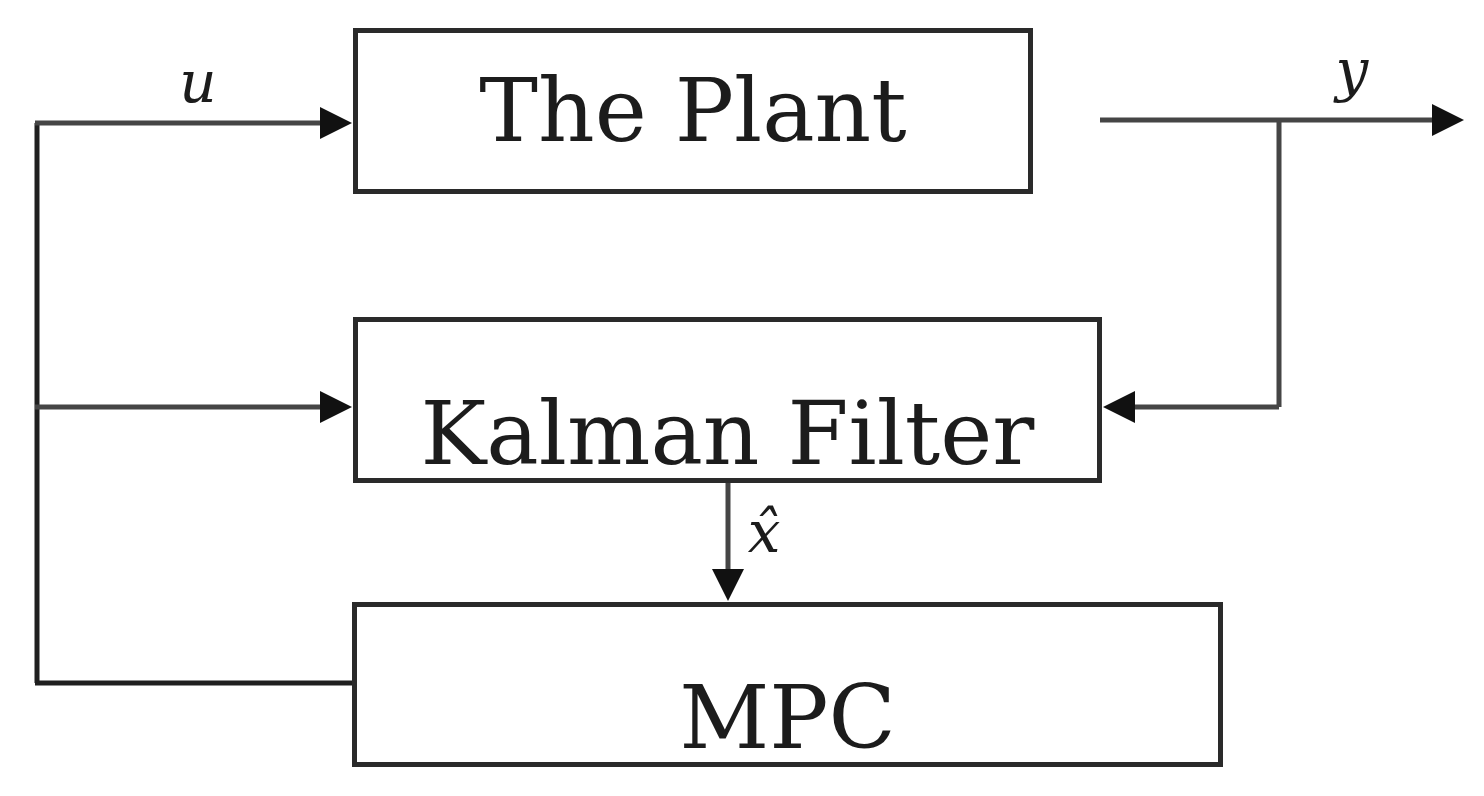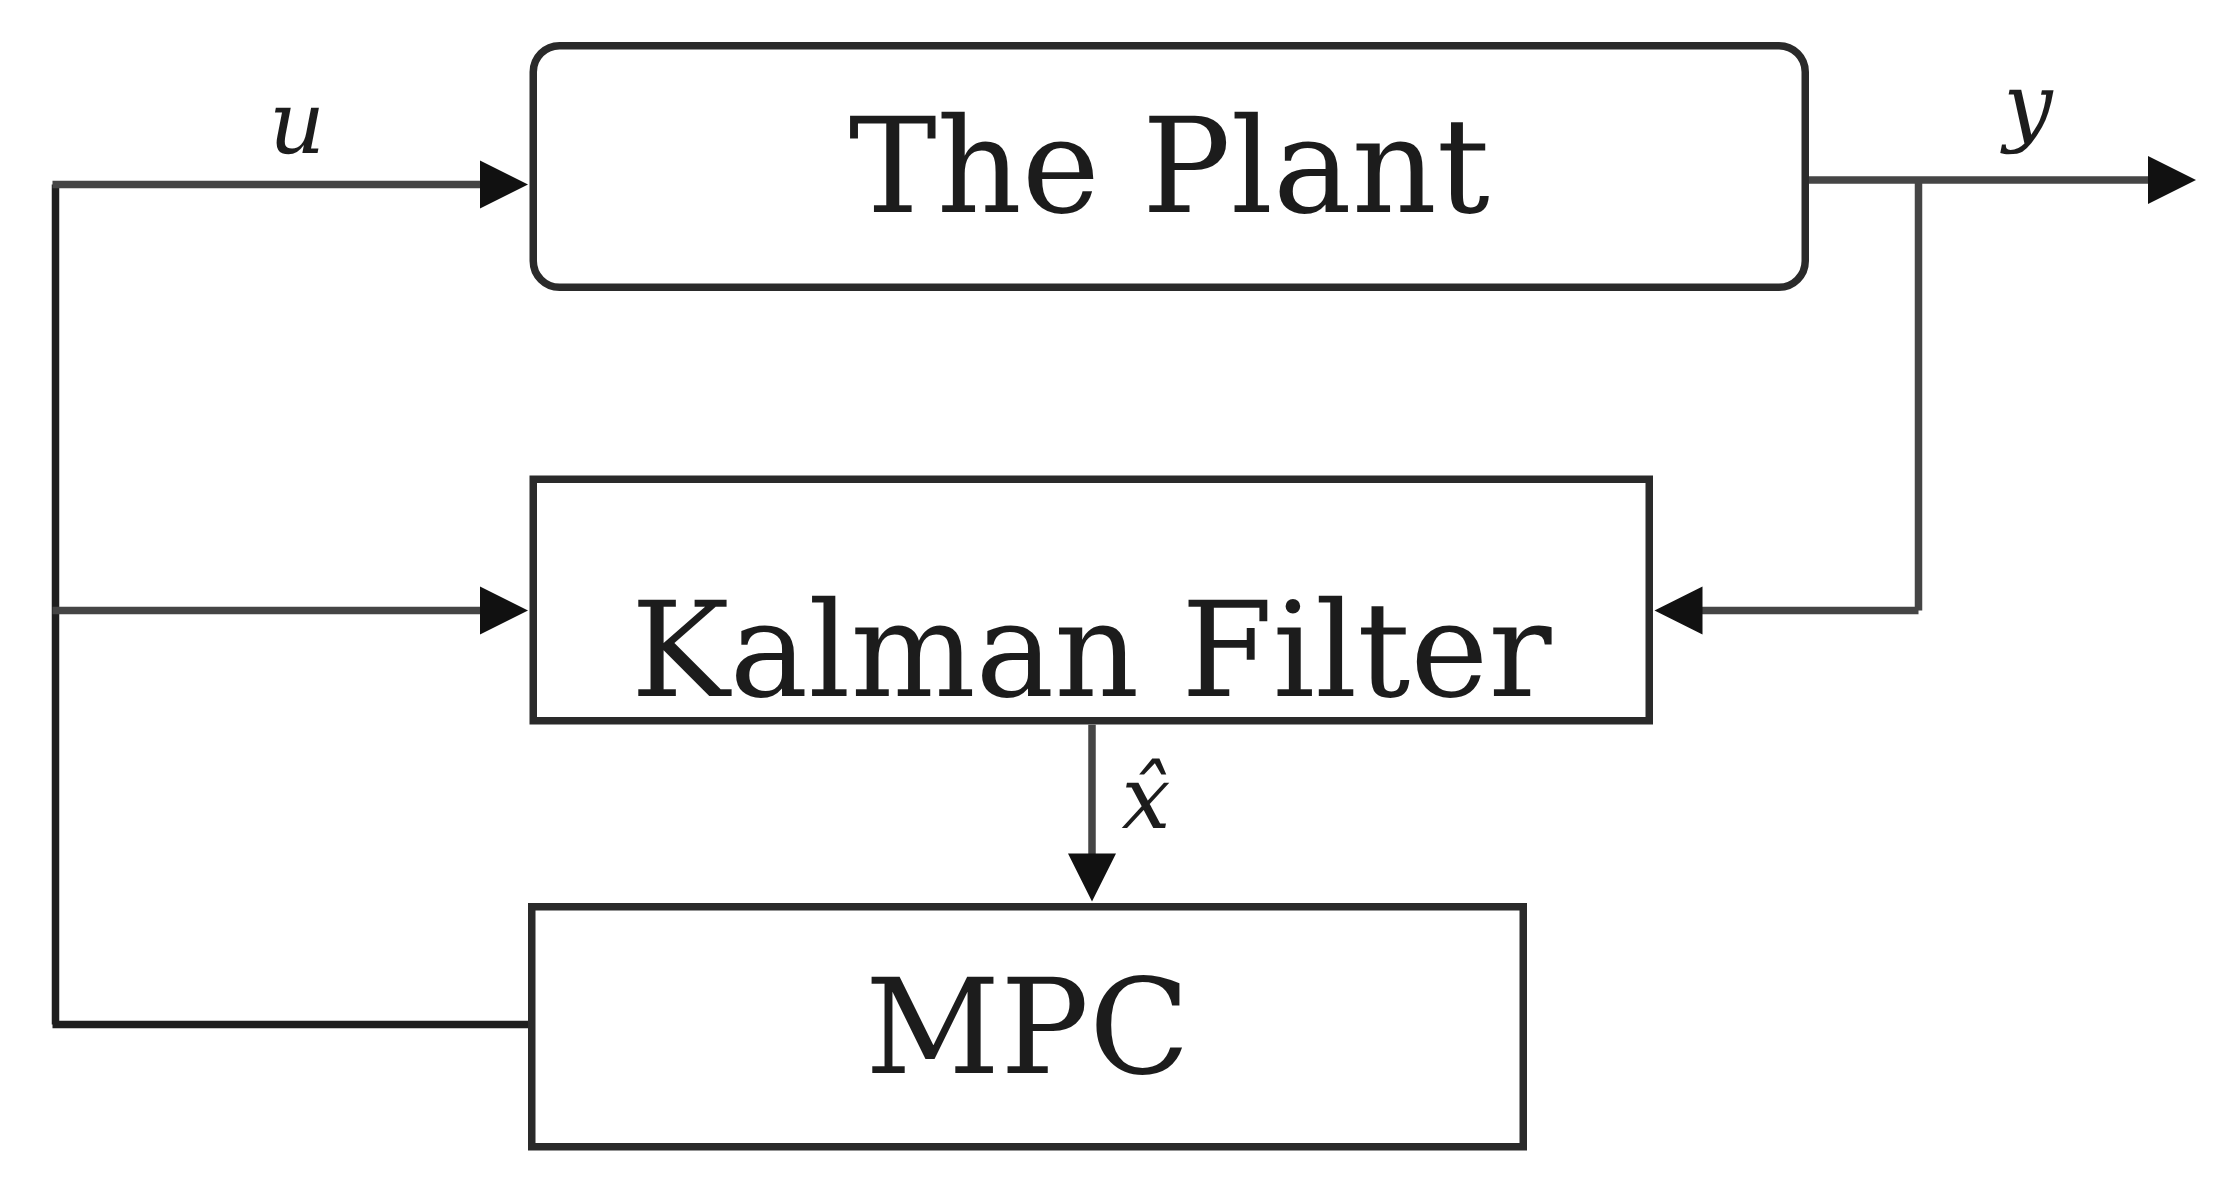--- a/index.html
+++ b/index.html
@@ -28,23 +28,23 @@
     background: #ffffff;
     border: 5px solid #2a2a2a;
     display: flex;
     align-items: center;
     justify-content: center;
     color: #1c1c1c;
     font-size: 88px;
     line-height: 1;
     white-space: nowrap;
   }
-  .block-plant  { left: 353px; top: 28px;  width: 853px; height: 166px; border-radius: 20px; }
+  .block-plant  { left: 353px; top: 28px;  width: 680px; height: 166px; }
   .block-kalman { left: 353px; top: 317px; width: 749px; height: 166px; align-items: flex-end; }
-  .block-mpc    { left: 352px; top: 602px; width: 666px; height: 165px; }
+  .block-mpc    { left: 352px; top: 602px; width: 871px; height: 165px; align-items: flex-end; }
   .signal-label {
     position: absolute;
     transform: translate(-50%, -50%);
     font-style: italic;
     font-size: 58px;
     color: #1c1c1c;
     line-height: 1;
   }
   .label-u { left: 198px;  top: 82px;  }
   .label-y { left: 1352px; top: 70px;  }

